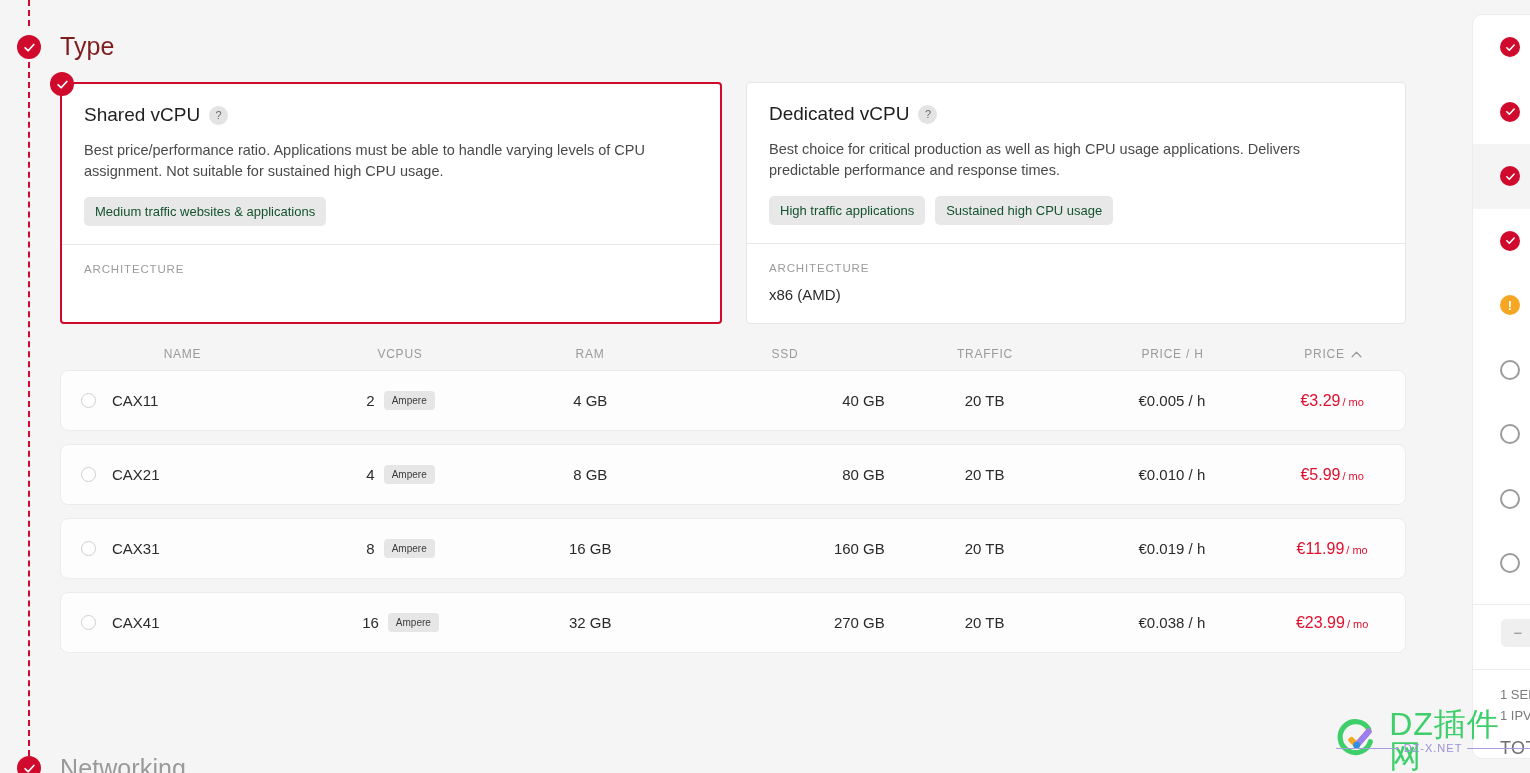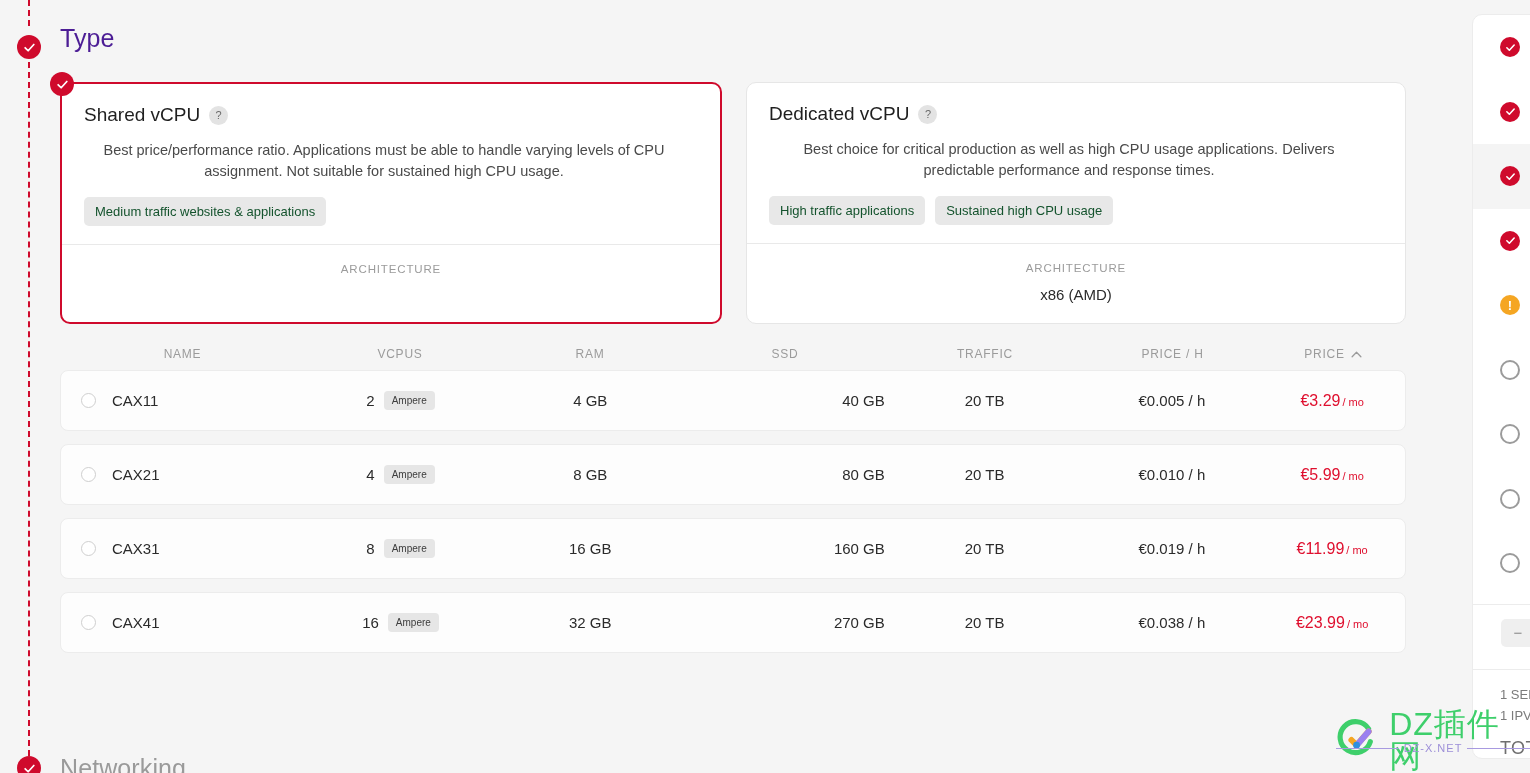--- a/index.html
+++ b/index.html
@@ -49,47 +49,46 @@
     z-index: 5;
   }
   .step-badge svg { display:block; }
   .step-badge.type-step { left: 17px; top: 35px; }
   .step-badge.net-step  { left: 17px; top: 756px; }
 
   
   .section-title {
     position: absolute;
     left: 60px;
-    top: 24px;
+    top: 32px;
     font-size: 25px;
-    color: #4c1d95;
+    color: #7f1d1d;
     letter-spacing: 0.1px;
   }
   .section-title.muted {
     top: 754px;
     color: #9a9a9a;
   }
 
   
   .cards {
     position: absolute;
     left: 60px;
     top: 82px;
     width: 1346px;
     display: flex;
     gap: 24px;
   }
   .card {
     position: relative;
     flex: 1 1 0;
     background: #ffffff;
-    border-radius: 10px;
+    border-radius: 4px;
     border: 1px solid #e6e6e6;
     box-sizing: border-box;
-    text-align: center;
   }
   .card.selected {
     border: 2px solid #cf0a2c;
     box-shadow: 0 0 0 0 rgba(0,0,0,0);
   }
   .card-badge {
     position: absolute;
     left: -12px;
     top: -12px;
     width: 24px;

